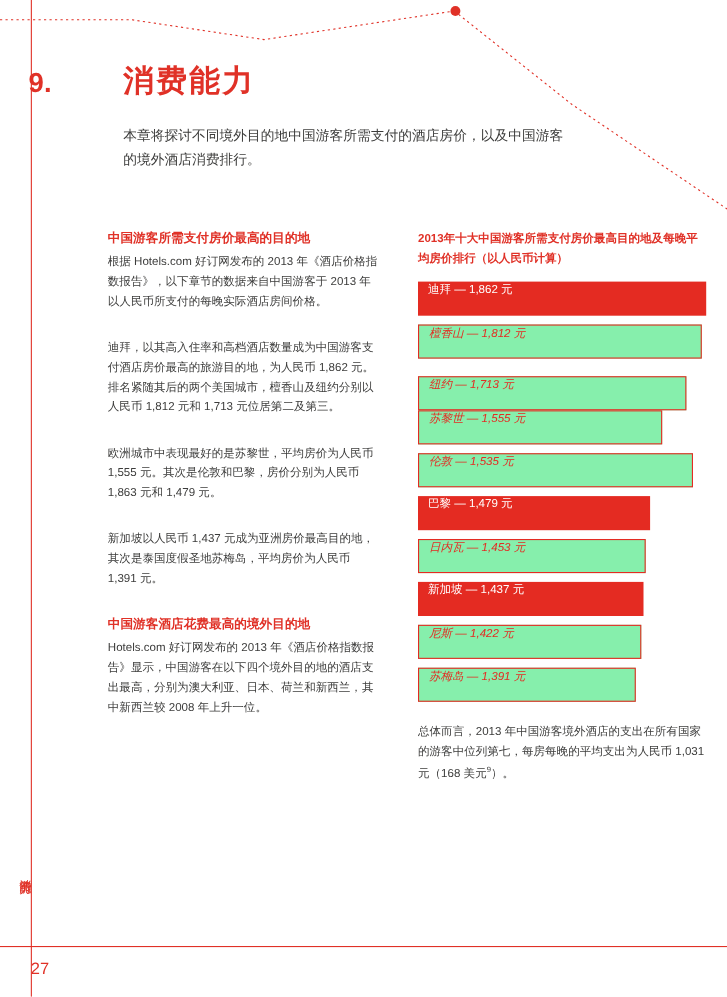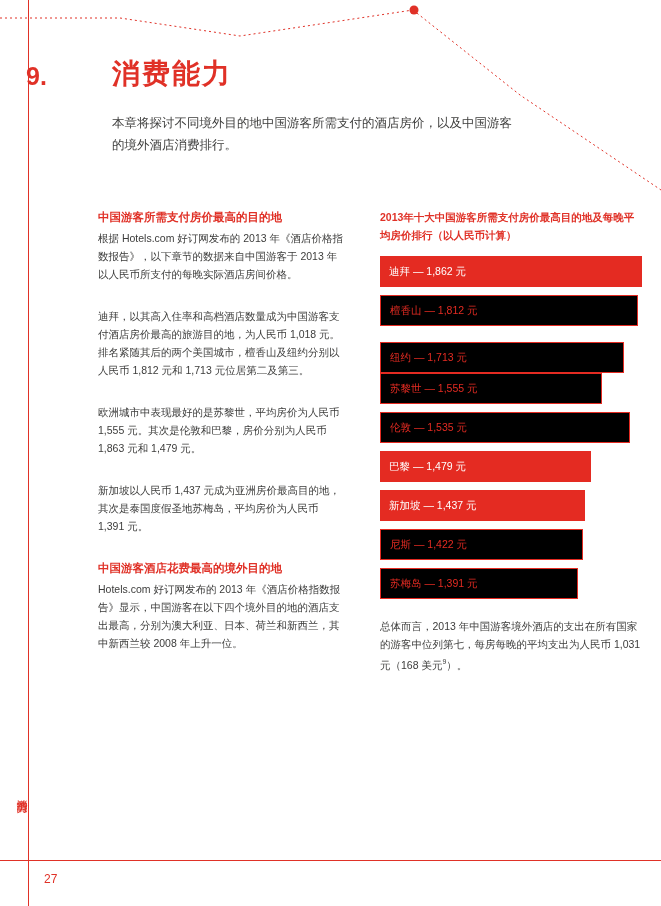--- a/index.html
+++ b/index.html
@@ -63,23 +63,23 @@
     position: absolute;
     left: 14px;
     top: 790px;
     font-size: 11px;
     color: #e03127;
     writing-mode: vertical-rl;
     letter-spacing: 1px;
   }
   .page-num {
     position: absolute;
-    left: 44px;
+    left: 28px;
     top: 872px;
-    font-size: 12px;
+    font-size: 15px;
     color: #e03127;
   }
 
   
   .title {
     position: absolute;
     left: 112px;
     top: 55px;
     font-size: 28px;
     font-weight: bold;
@@ -138,28 +138,28 @@
   .bar-row {
     height: 31px;
     margin-bottom: 8px;
     display: flex;
     align-items: center;
   }
   .bar {
     height: 31px;
     background: #e42b22;
     display: flex;
-    align-items: center;
     box-sizing: border-box;
     padding-left: 9px;
     position: relative;
   }
   .bar.outline {
-    background: #000000;
+    background: #86efac;
     border: 1px solid #e42b22;
+    font-style: italic;
   }
   .bar-label {
     color: #ffffff;
     font-size: 10.5px;
     white-space: nowrap;
     font-weight: normal;
   }
   .bar.outline .bar-label {
     color: #e42b22;
   }
@@ -189,21 +189,21 @@
   <div class="chapter-num">9.</div>
   <div class="vertical-label">消费能力</div>
   <div class="page-num">27</div>
 
   <div class="title">消费能力</div>
   <div class="intro">本章将探讨不同境外目的地中国游客所需支付的酒店房价，以及中国游客的境外酒店消费排行。</div>
 
   <div class="col-left">
     <div class="subhead">中国游客所需支付房价最高的目的地</div>
     <p class="body-p">根据 Hotels.com 好订网发布的 2013 年《酒店价格指数报告》，以下章节的数据来自中国游客于 2013 年以人民币所支付的每晚实际酒店房间价格。</p>
-    <p class="body-p">迪拜，以其高入住率和高档酒店数量成为中国游客支付酒店房价最高的旅游目的地，为人民币 1,018 元。排名紧随其后的两个美国城市，檀香山及纽约分别以人民币 1,812 元和 1,713 元位居第二及第三。</p>
+    <p class="body-p">迪拜，以其高入住率和高档酒店数量成为中国游客支付酒店房价最高的旅游目的地，为人民币 1,862 元。排名紧随其后的两个美国城市，檀香山及纽约分别以人民币 1,812 元和 1,713 元位居第二及第三。</p>
     <p class="body-p">欧洲城市中表现最好的是苏黎世，平均房价为人民币 1,555 元。其次是伦敦和巴黎，房价分别为人民币 1,863 元和 1,479 元。</p>
     <p class="body-p">新加坡以人民币 1,437 元成为亚洲房价最高目的地，其次是泰国度假圣地苏梅岛，平均房价为人民币 1,391 元。</p>
     <div class="subhead">中国游客酒店花费最高的境外目的地</div>
     <p class="body-p">Hotels.com 好订网发布的 2013 年《酒店价格指数报告》显示，中国游客在以下四个境外目的地的酒店支出最高，分别为澳大利亚、日本、荷兰和新西兰，其中新西兰较 2008 年上升一位。</p>
   </div>
 
   <div class="col-right">
     <div class="chart-title">2013年十大中国游客所需支付房价最高目的地及每晚平均房价排行（以人民币计算）</div>
     <div class="bars" id="bars">
         <div class="bar-row">
@@ -230,20 +230,25 @@
           <div class="bar outline" style="width: 250px;">
             <span class="bar-label">伦敦 — 1,535 元</span>
           </div>
         </div>
         <div class="bar-row">
           <div class="bar" style="width: 211px;">
             <span class="bar-label">巴黎 — 1,479 元</span>
           </div>
         </div>
         <div class="bar-row">
+          <div class="bar outline" style="width: 207px;">
+            <span class="bar-label">日内瓦 — 1,453 元</span>
+          </div>
+        </div>
+        <div class="bar-row">
           <div class="bar" style="width: 205px;">
             <span class="bar-label">新加坡 — 1,437 元</span>
           </div>
         </div>
         <div class="bar-row">
           <div class="bar outline" style="width: 203px;">
             <span class="bar-label">尼斯 — 1,422 元</span>
           </div>
         </div>
         <div class="bar-row">

